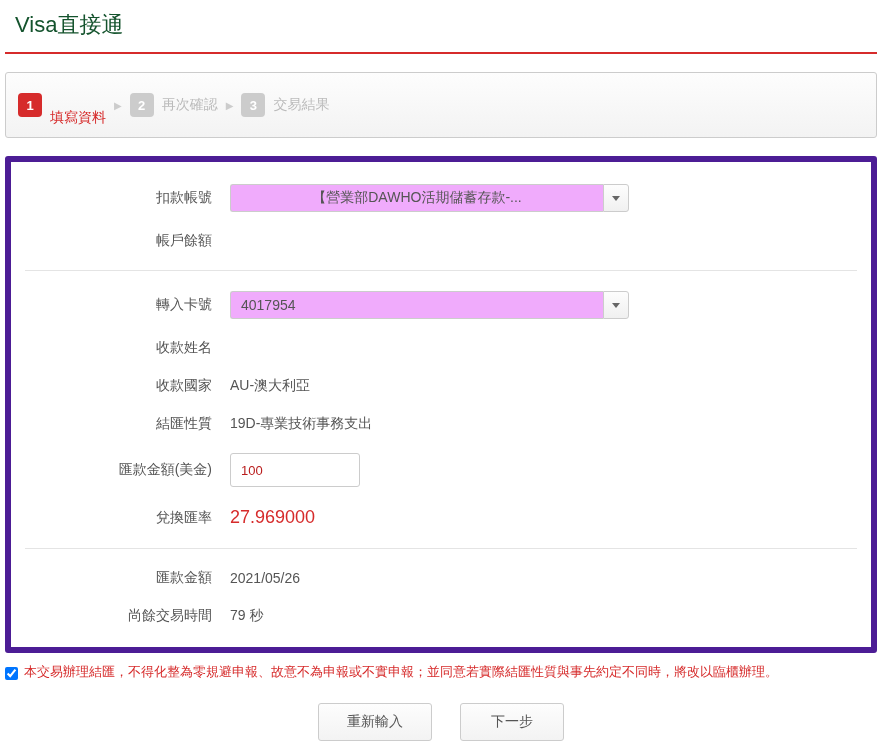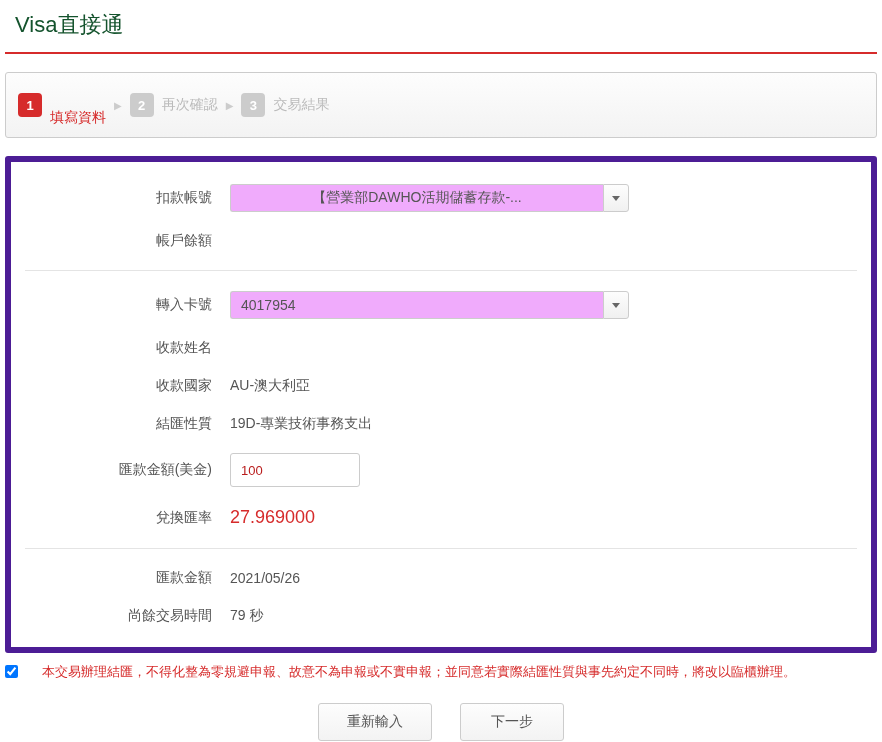--- a/index.html
+++ b/index.html
@@ -16,21 +16,21 @@
     .form-label { flex: 0 0 205px; text-align: right; padding-right: 18px; font-size: 14px; color: #555; }
     .form-field { flex: 1; font-size: 14px; color: #555; }
     .sep { border-top: 1px solid #e4e4e4; margin: 10px 0; }
     .dd-wrap { display: inline-flex; align-items: stretch; }
     .dd-text { border: 1px solid #ccc; border-right: none; border-radius: 3px 0 0 3px; height: 28px; width: 373px; padding: 0 10px; font-size: 14px; display: flex; align-items: center; justify-content: center; color: #555; background: #f0abfc; }
     .dd-text.left { justify-content: flex-start; }
     .dd-btn { border: 1px solid #ccc; border-radius: 0 3px 3px 0; width: 26px; background: linear-gradient(#fdfdfd, #f0f0f0); cursor: pointer; display: flex; align-items: center; justify-content: center; }
     .caret { width: 0; height: 0; border-left: 4px solid transparent; border-right: 4px solid transparent; border-top: 5px solid #666; }
     .text-input { border: 1px solid #ccc; border-radius: 3px; height: 34px; width: 130px; padding: 0 10px; font-size: 13px; color: #b91c1c; }
     .rate { color: #d62b2b; font-size: 18px; }
-    .consent { display: flex; align-items: flex-start; gap: 24px; margin: 10px 0 16px 0; font-size: 13px; color: #d62b2b; line-height: 1.4; }
+    .consent { display: flex; align-items: center; gap: 6px; margin: 10px 0 16px 0; font-size: 13px; color: #d62b2b; line-height: 1.4; }
     .consent input { margin-top: 2px; }
     .btn-row { display: flex; gap: 28px; justify-content: center; padding: 6px 0; }
     .btn { border: 1px solid #ccc; border-radius: 3px; background: linear-gradient(#fdfdfd, #f3f3f3); padding: 9px 28px; font-size: 14px; color: #555; cursor: pointer; min-width: 104px; }
   </style>
 </head>
 <body>
 
 <div class="page-title">Visa直接通</div>
 
 <div class="steps-bar">

